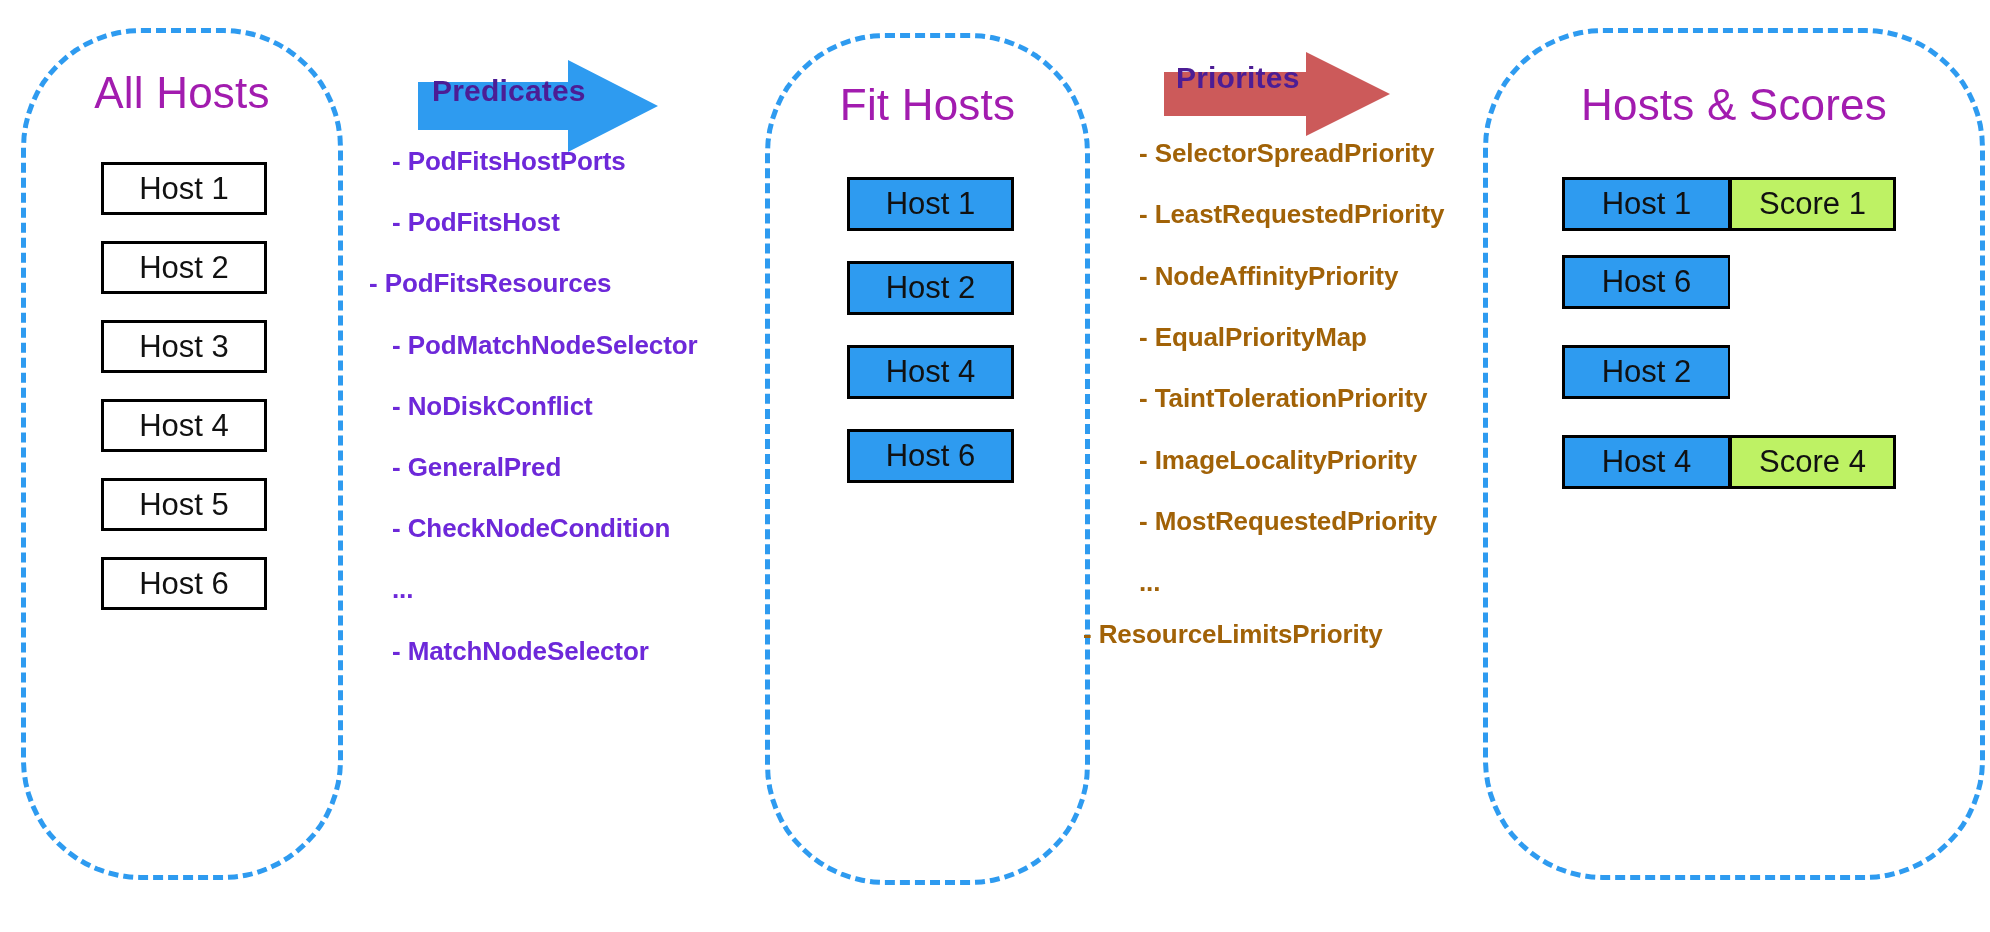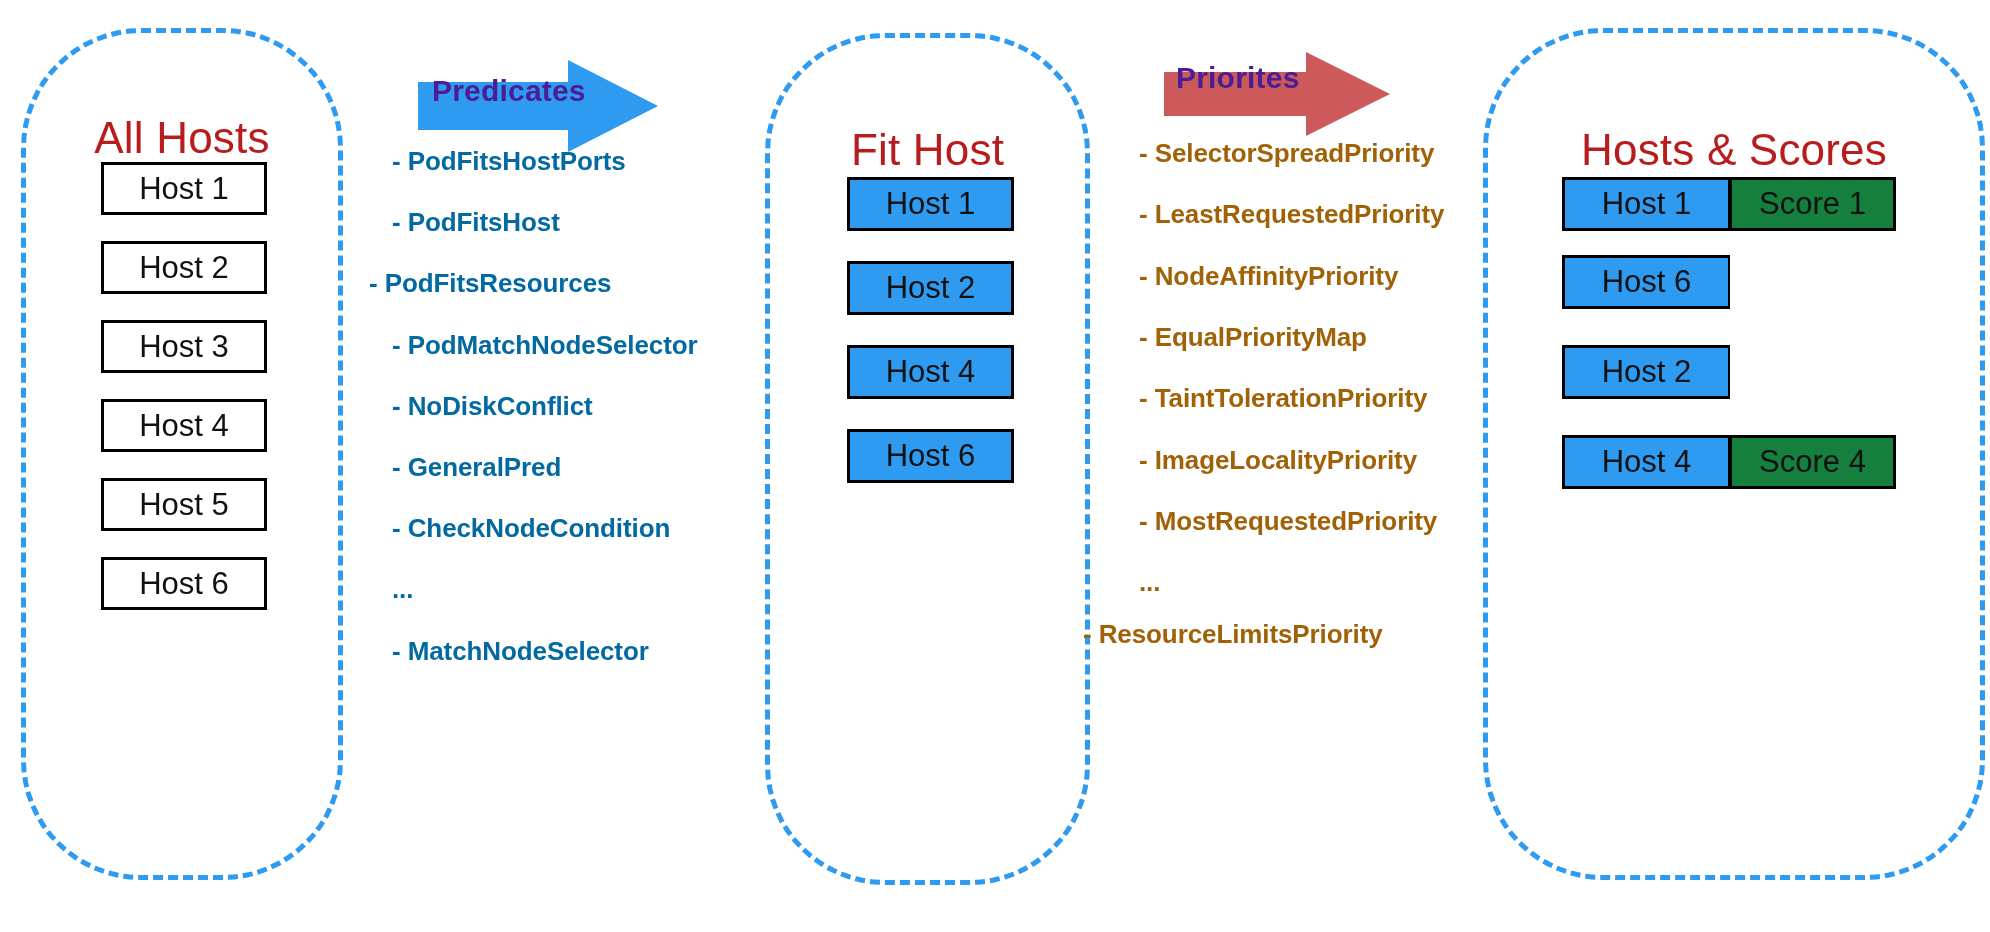--- a/index.html
+++ b/index.html
@@ -24,24 +24,23 @@
     box-sizing: border-box;
     background: transparent;
   }
   .panel-title {
     position: absolute;
     left: 0;
     right: 0;
     text-align: center;
     font-size: 44px;
     font-weight: 400;
-    color: #b91c1c;
+    color: #a21caf;
     letter-spacing: 0.2px;
     white-space: nowrap;
-    margin-top: 45px;
   }
 
   #panel-all-hosts   { left: 21px;   top: 28px; width: 322px; height: 652px; }
   #panel-fit-hosts   { left: 765px;  top: 33px; width: 325px; height: 652px; }
   #panel-hosts-scores{ left: 1483px; top: 28px; width: 502px; height: 652px; }
 
   
   #panel-all-hosts    { height: 652px; }
   #panel-fit-hosts    { height: 652px; }
   #panel-hosts-scores { height: 652px; }
@@ -94,21 +93,21 @@
     font-size: 31px;
     color: #111111;
   }
   .score-row .cell-host {
     width: 168px;
     background: #2e9bf0;
     border-right-width: 2px;
   }
   .score-row .cell-score {
     width: 166px;
-    background: #15803d;
+    background: #bef264;
     border-left-width: 2px;
   }
 
   
   .arrow {
     position: absolute;
     display: block;
   }
   .arrow-label {
     position: absolute;
@@ -118,21 +117,21 @@
     white-space: nowrap;
     letter-spacing: 0.2px;
   }
   .crit-item {
     position: absolute;
     font-size: 26px;
     font-weight: 700;
     white-space: nowrap;
     letter-spacing: -0.1px;
   }
-  .crit-blue { color: #0369a1; }
+  .crit-blue { color: #6d28d9; }
   .crit-red  { color: #a16207; }
 </style>
 </head>
 <body>
 
 <div class="panel" id="panel-all-hosts" style="top: 28px; height: 852px;"></div>
 
 <div class="panel-title" style="left:21px;width:322px;top:68px;">All Hosts</div>
 
 <div class="host-box" style="left:101px;top:162px;">
@@ -164,21 +163,21 @@
 <div class="crit-item crit-blue" style="left:369px;top:268px;">- PodFitsResources</div>
 <div class="crit-item crit-blue" style="left:392px;top:330px;">- PodMatchNodeSelector</div>
 <div class="crit-item crit-blue" style="left:392px;top:391px;">- NoDiskConflict</div>
 <div class="crit-item crit-blue" style="left:392px;top:452px;">- GeneralPred</div>
 <div class="crit-item crit-blue" style="left:392px;top:513px;">- CheckNodeCondition</div>
 <div class="crit-item crit-blue" style="left:392px;top:574px;">...</div>
 <div class="crit-item crit-blue" style="left:392px;top:636px;">- MatchNodeSelector</div>
 
 <div class="panel" id="panel-fit-hosts" style="top: 33px; height: 852px;"></div>
 
-<div class="panel-title" style="left:765px;width:325px;top:80px;">Fit Host</div>
+<div class="panel-title" style="left:765px;width:325px;top:80px;">Fit Hosts</div>
 
 <div class="host-box-fit" style="left:847px;top:177px;">
   <span>Host 1</span>
 </div>
 <div class="host-box-fit" style="left:847px;top:261px;">
   <span>Host 2</span>
 </div>
 <div class="host-box-fit" style="left:847px;top:345px;">
   <span>Host 4</span>
 </div>

